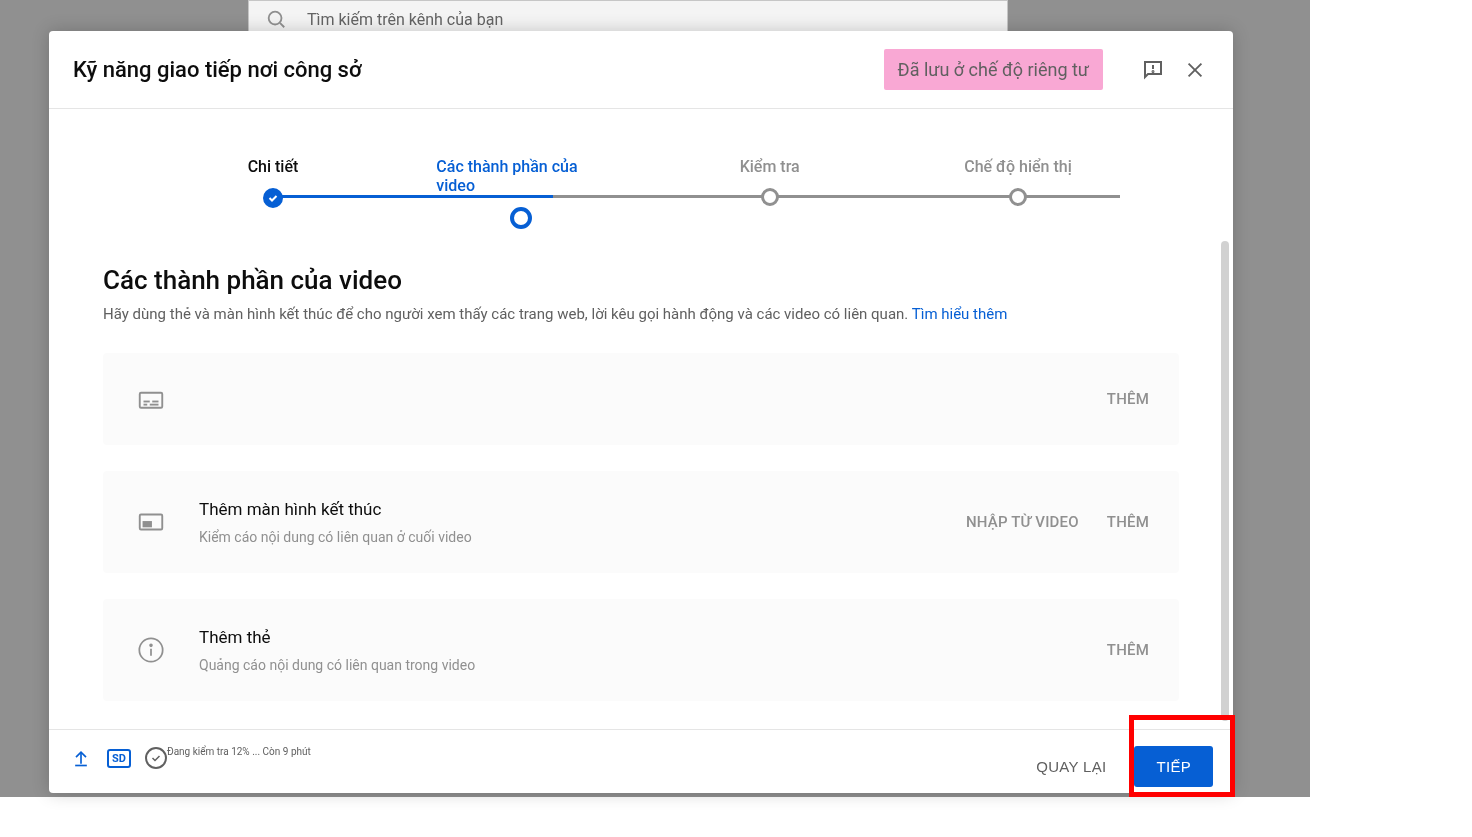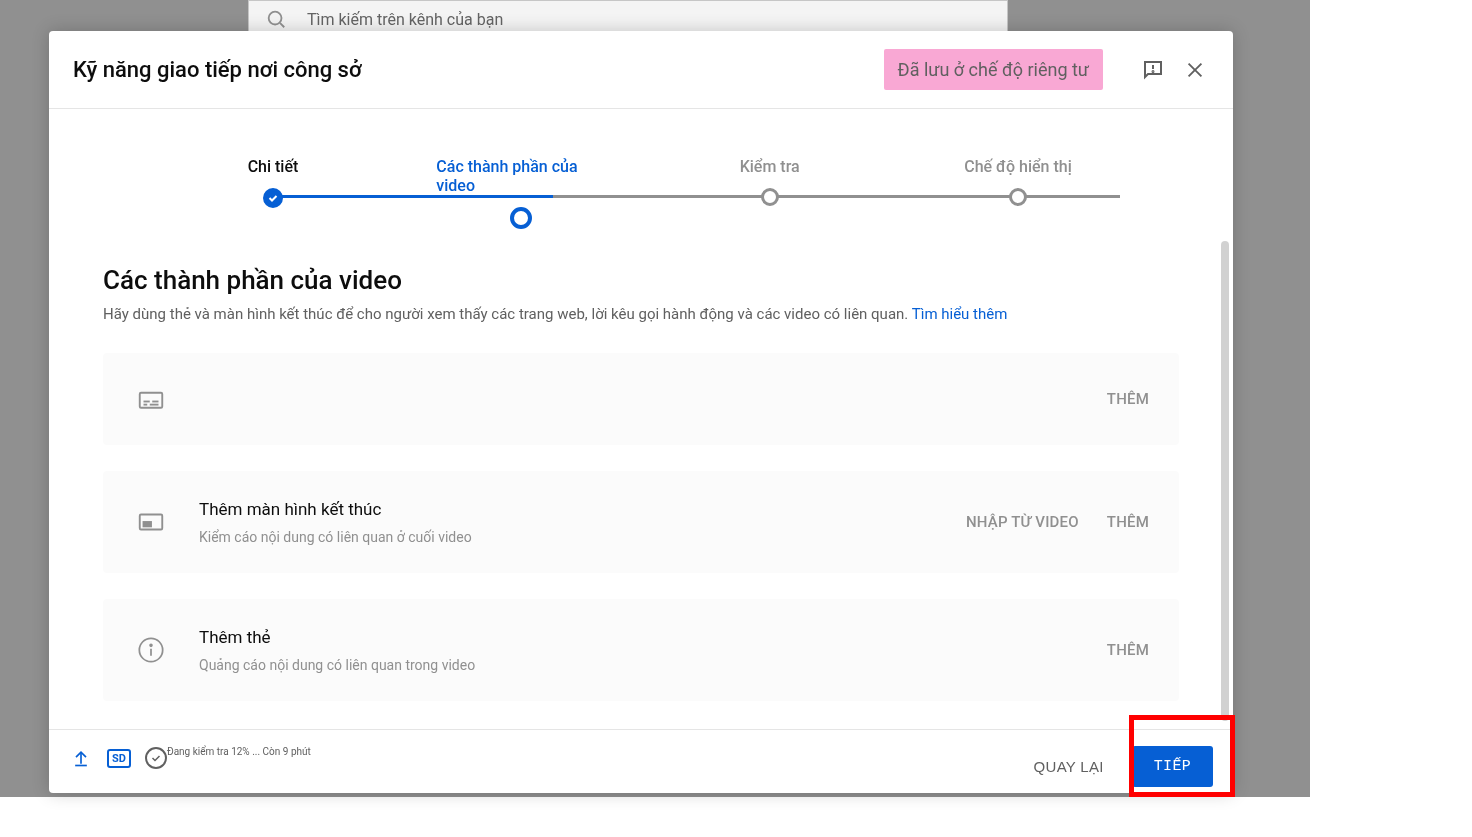--- a/index.html
+++ b/index.html
@@ -223,21 +223,20 @@
     background: none;
     color: #606060;
     letter-spacing: 0.3px;
   }
   .footer-btn.primary {
     background: #065fd4;
     color: #fff;
     border-radius: 3px;
     padding: 12px 22px;
     margin-left: 8px;
-    font-family: Liberation Mono, monospace;
   }
   .highlight-box {
     position: absolute;
     border: 5px solid #ff0000;
     pointer-events: none;
     left: 1129px;
     top: 715px;
     width: 106px;
     height: 82px;
   }

